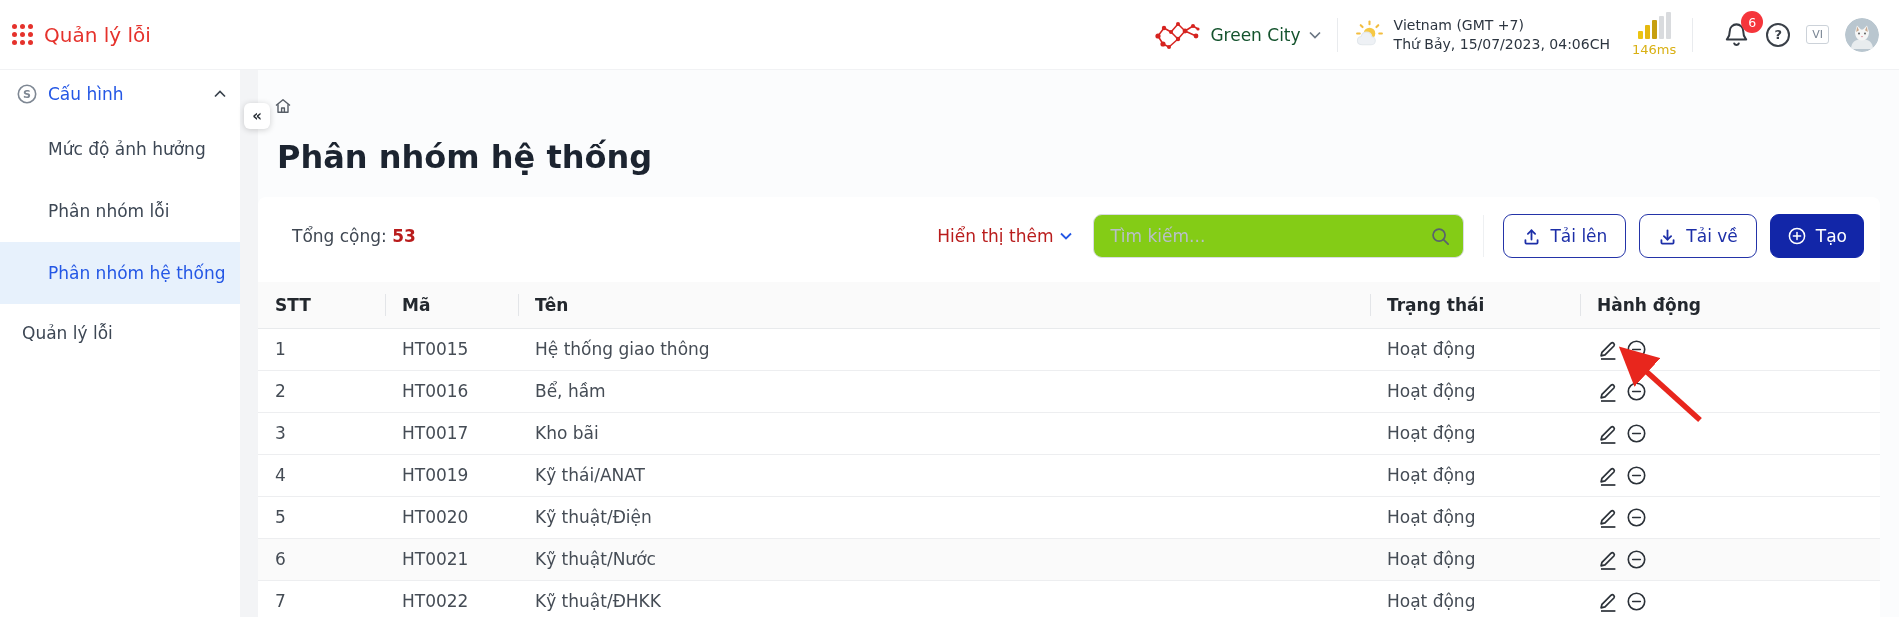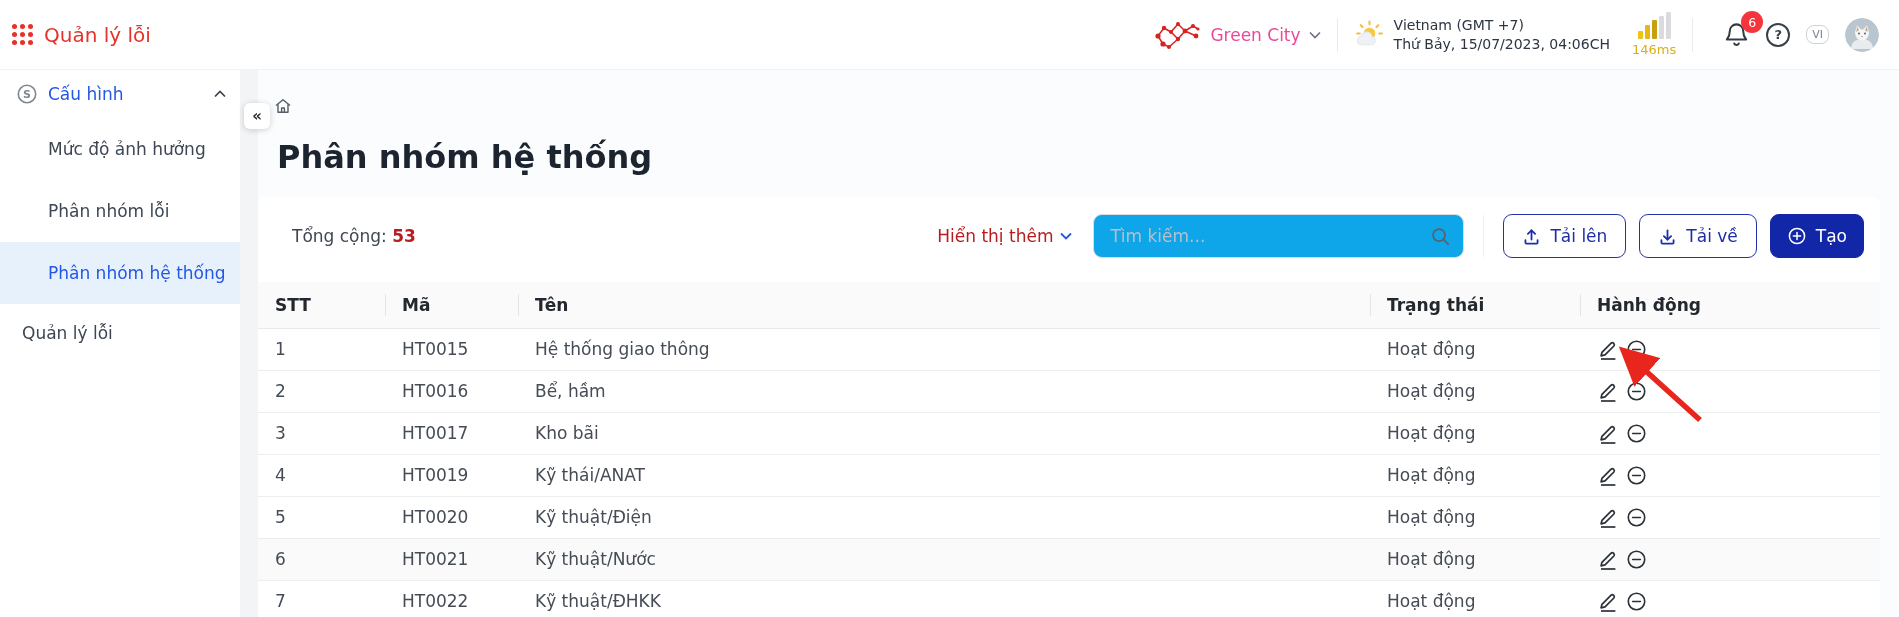--- a/index.html
+++ b/index.html
@@ -16,21 +16,21 @@
     position:absolute; top:0; left:0; right:0; height:70px; background:#fff;
     border-bottom:1px solid #f1f2f4; display:flex; align-items:center;
     justify-content:space-between; padding:0 20px 0 12px; z-index:6;
   }
   .brand { display:flex; align-items:center; gap:11px; }
   .grid-icon { display:grid; grid-template-columns:repeat(3,5px); grid-gap:3px; }
   .grid-icon i { width:5px; height:5px; border-radius:50%; background:#e5322c; }
   .app-title { font-size:20px; font-weight:500; color:#e5322c; }
 
   .topbar-right { display:flex; align-items:center; gap:16px; }
-  .tenant { display:flex; align-items:center; gap:8px; font-size:17px; color:#ec4899; cursor:pointer; }
+  .tenant { display:flex; align-items:center; gap:8px; font-size:17px; color:#14532d; cursor:pointer; }
   .vdiv { width:1px; height:34px; background:#e9ebee; }
   .locale { display:flex; align-items:center; gap:9px; }
   .locale-lines { font-size:14px; color:#2c3540; line-height:19px; }
   .latency { display:flex; flex-direction:column; align-items:center; gap:3px; margin-left:6px; }
   .sigbars { display:flex; align-items:flex-end; gap:2px; height:27px; }
   .sigbars i { width:5px; display:block; border-radius:1px; }
   .sigbars i:nth-child(1){ height:8px;  background:#ecc411; }
   .sigbars i:nth-child(2){ height:14px; background:#e5b90f; }
   .sigbars i:nth-child(3){ height:19px; background:#c79f10; }
   .sigbars i:nth-child(4){ height:23px; background:#d9dbde; }
@@ -41,21 +41,21 @@
     position:absolute; top:-10px; right:-13px; min-width:22px; height:22px; padding:0 4px;
     border-radius:11px; background:#f5353b; color:#fff; font-size:12.5px; font-weight:500;
     display:flex; align-items:center; justify-content:center;
   }
   .help-circle {
     width:24px; height:24px; border:2px solid #3a4048; border-radius:50%;
     display:flex; align-items:center; justify-content:center;
     font-size:13px; font-weight:700; color:#3a4048; cursor:pointer;
   }
   .lang-box {
-    border:1px solid #ccd2d9; border-radius:8px; padding:2px 5px;
+    border:1px solid #ccd2d9; border-radius:3px; padding:2px 5px;
     font-size:11px; color:#7a8694; cursor:pointer;
   }
   .avatar { width:34px; height:34px; border-radius:50%; overflow:hidden; cursor:pointer; }
 
   
   .sidebar { position:absolute; top:70px; left:0; width:240px; bottom:0; background:#fff; z-index:3; }
   .side-group {
     height:48px; display:flex; align-items:center; gap:10px;
     padding:0 14px 0 16px; font-size:17px; color:#2457e5; cursor:pointer;
   }
@@ -82,21 +82,21 @@
   .breadcrumb { position:absolute; left:15px; top:26px; display:flex; cursor:pointer; }
   .page-title { position:absolute; left:19px; top:68px; font-size:32px; font-weight:700; color:#1c2430; margin:0; }
   .card { position:absolute; left:0; top:127px; right:19px; bottom:0; background:#fff; border-radius:8px 8px 0 0; }
 
   .toolbar { display:flex; align-items:center; height:44px; margin:17px 16px 0 34px; }
   .total-text { font-size:17px; color:#3f4752; }
   .total-text b { color:#b91c1c; }
   .toolbar-right { display:flex; align-items:center; margin-left:auto; gap:13px; }
   .show-more { display:flex; align-items:center; gap:7px; color:#b91c1c; font-size:17px; cursor:pointer; margin-right:8px; }
   .search-box {
-    width:371px; height:44px; border:1px solid #d9dce3; border-radius:9px; background:#0ea5e9;
+    width:371px; height:44px; border:1px solid #d9dce3; border-radius:9px; background:#84cc16;
     display:flex; align-items:center; padding:0 12px 0 14px;
   }
   .search-box input {
     flex:1; border:0; outline:0; font-size:17px; color:#333a44; background:transparent;
     font-family:inherit;
   }
   .search-box input::placeholder { color:#b9bfc9; }
   .tdiv { width:1px; height:42px; background:#eef0f2; margin:0 6px; }
   .btn {
     height:44px; display:flex; align-items:center; gap:9px; padding:0 18px;

